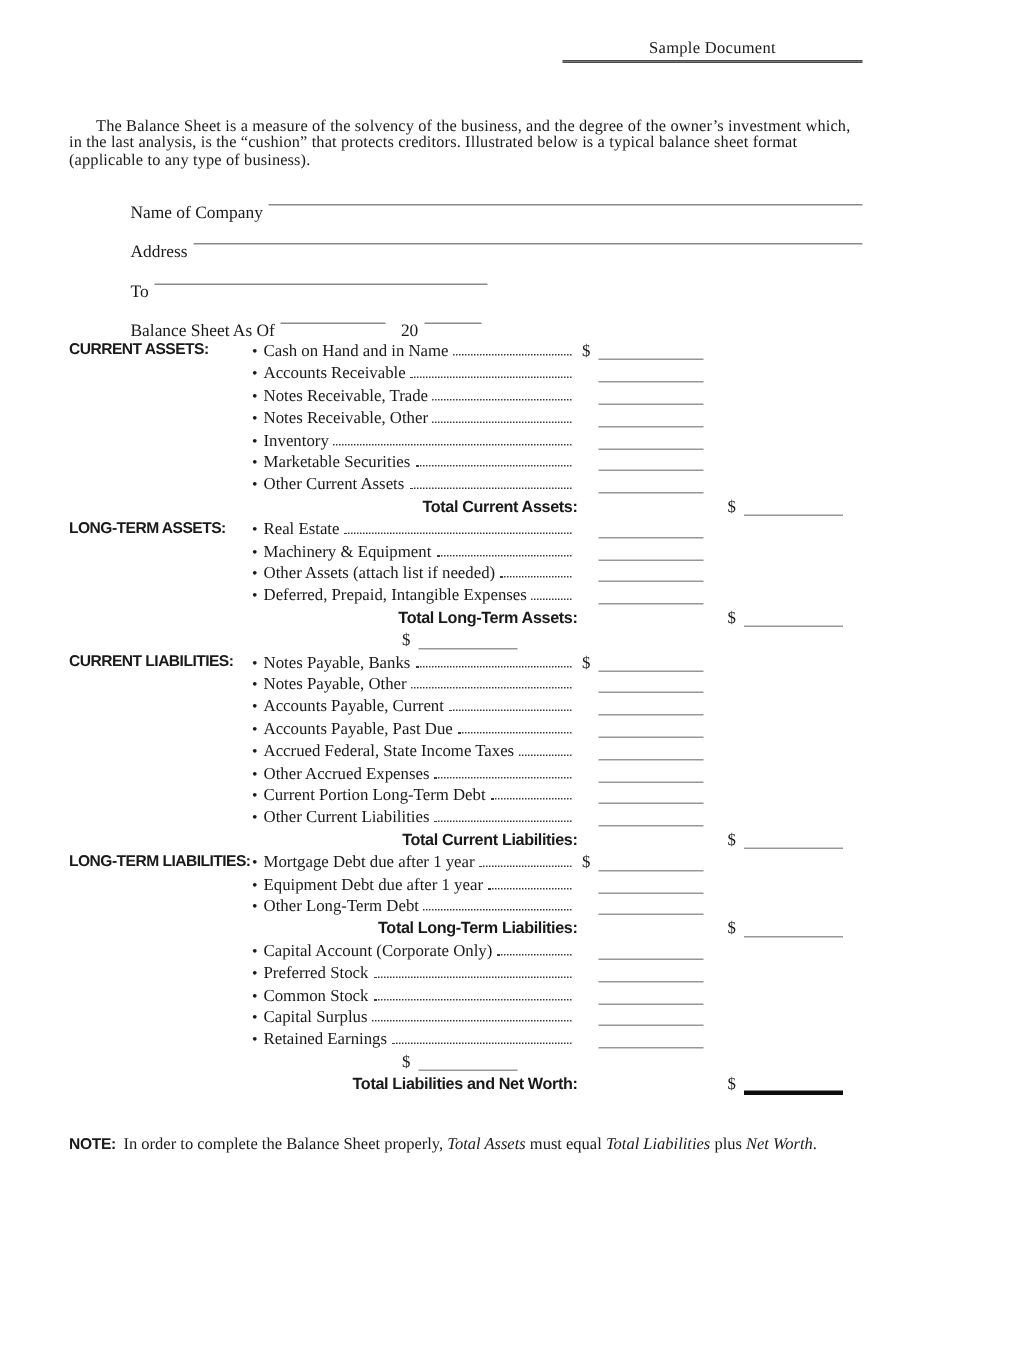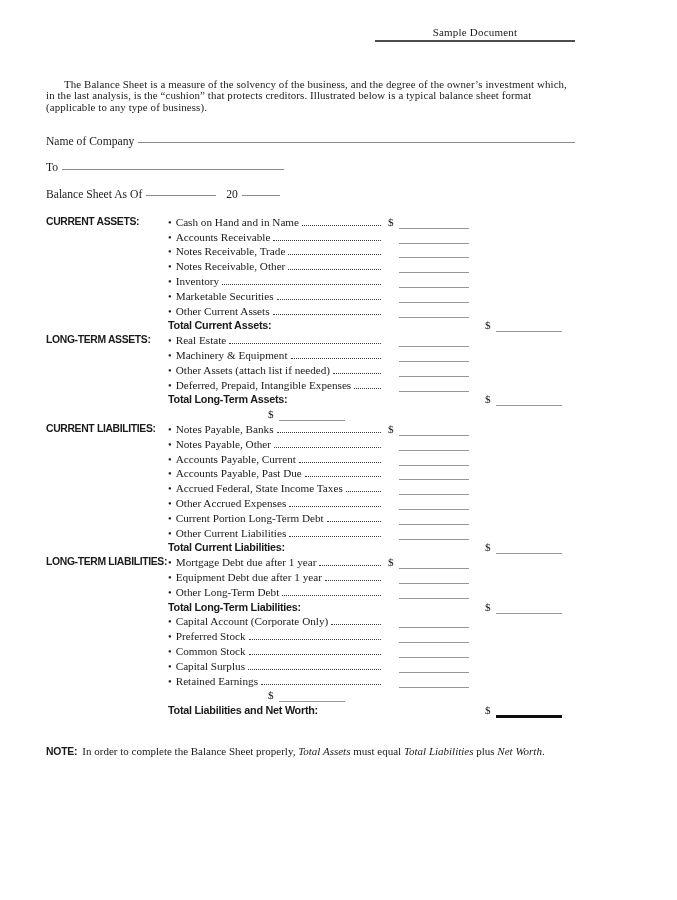--- a/index.html
+++ b/index.html
@@ -18,43 +18,43 @@
     font-weight:800; font-size:20px; letter-spacing:-0.3px;
     text-align:center; line-height:23px; margin:0 0 1px 0; white-space:nowrap;
   }
   
   .intro {
     margin-top:37px; font-size:10.9px; line-height:11.3px; text-indent:18px;
     letter-spacing:.1px;
   }
   
   .fields { margin-top:22px; }
-  .field-row { display:flex; align-items:center; font-size:11.6px; margin-top:13.5px; white-space:nowrap; }
+  .field-row { display:flex; align-items:flex-start; font-size:11.6px; margin-top:13.5px; white-space:nowrap;margin-left:41px; }
   .field-row:first-child { margin-top:0; }
   .fline { display:inline-block; height:2px; border-bottom:1.2px solid #8a8a8a; margin:0 0 -2px 4px; }
   .fl-grow { flex:1; }
   .fl-to { width:222px; }
   .fl-date { width:70px; }
   .fl-year { width:38px; }
   .year-label { margin-left:10px; }
   
-  .sheet { margin-top:14px; }
+  .sheet { }
   .sheet-section { position:relative; padding-left:122px; }
   .sec-heading {
     position:absolute; left:0; top:0;
     font-family:"Liberation Sans","DejaVu Sans",sans-serif;
     font-weight:bold; font-size:10.4px; letter-spacing:-0.35px;
     line-height:14.8px; white-space:nowrap;
   }
   .row { display:flex; align-items:baseline; height:14.8px; line-height:14.6px; }
   .c-item { width:217px; display:flex; align-items:baseline; font-size:11.2px; white-space:nowrap; }
   .bullet { margin-right:4px; font-size:10.5px; }
   .leader { flex:1; min-width:6px; height:1px; border-bottom:1.7px dotted #3c3c3c; margin:0 4px 0 3px; }
   .c-total-label {
-    display:block; 
+    display:block; text-align:right;
     font-family:"Liberation Sans","DejaVu Sans",sans-serif;
     font-weight:bold; font-size:10.8px; letter-spacing:-0.25px;
   }
   .c-dollar { width:14px; padding-left:3px; font-size:11.2px; }
   .c-blank { width:70px; font-size:11.2px; }
   .c-gap { width:16px; }
   .c-tdollar { width:11px; font-size:11.2px; }
   .c-tblank { width:66px; font-size:11.2px; }
   .blank { display:inline-block; width:100%; height:2px; border-bottom:1.4px solid #979797; margin-bottom:-3px; }
   .blank.thick { border-bottom:3px solid #0d0d0d; margin-bottom:-4px; }
@@ -78,20 +78,24 @@
   </header>
 
   <p class="intro">The Balance Sheet is a measure of the solvency of the business, and the degree of the owner’s investment which, in the last analysis, is the “cushion” that protects creditors. Illustrated below is a typical balance sheet format (applicable to any type of business).</p>
 
   <div class="fields">
     <div class="field-row">
       <span>Name of Company</span>
       <span class="fline fl-grow"></span>
     </div>
     <div class="field-row">
+      <span>Address</span>
+      <span class="fline fl-grow"></span>
+    </div>
+    <div class="field-row">
       <span>To</span>
       <span class="fline fl-to"></span>
     </div>
     <div class="field-row">
       <span>Balance Sheet As Of</span>
       <span class="fline fl-date"></span>
       <span class="year-label">20</span>
       <span class="fline fl-year"></span>
     </div>
   </div>

